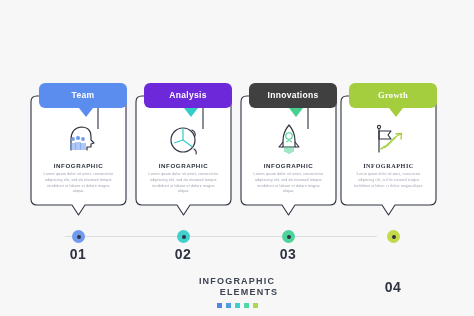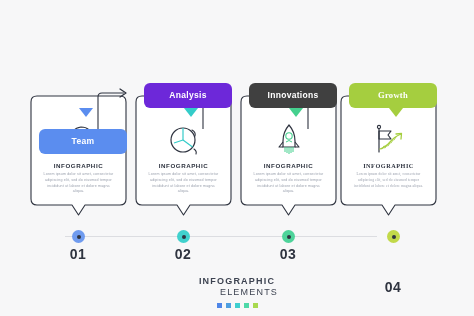--- a/index.html
+++ b/index.html
@@ -163,21 +163,21 @@
   }
   .footer-line1 {
     font-size: 9px;
     font-weight: bold;
     letter-spacing: 1.2px;
     color: #3d4351;
     line-height: 1.25;
   }
   .footer-line2 {
     font-size: 9px;
-    font-weight: normal;
+    font-weight: bold;
     letter-spacing: 1.2px;
     color: #3d4351;
     line-height: 1.25;
     padding-left: 24px;
   }
   .swatches {
     margin-top: 4px;
     display: flex;
     justify-content: center;
     gap: 4px;
@@ -210,21 +210,21 @@
       <path d="M26 6 L32 10 L26 14" fill="none" stroke="#2f3440" stroke-width="1.3" stroke-linecap="round" stroke-linejoin="round"></path>
     </svg>
   </div>
 
   <div class="step" style="left:30px;">
     <div class="card-shape">
       <svg width="97" height="124" viewBox="0 0 97 124">
         <path d="M7 1 Q1 1 1 7 L1 104 Q1 110 7 110 L42 110 L48.5 120 L55 110 L90 110 Q96 110 96 104 L96 7 Q96 1 90 1 Z" fill="#ffffff" stroke="#2f3440" stroke-width="1.1" stroke-linejoin="round"></path>
       </svg>
     </div>
-    <div class="ribbon" style="background:#5b8def;margin-top:46px;">
+    <div class="ribbon" style="background:#5b8def;">
       <span class="ribbon-label">Team</span>
     </div>
     <div class="ribbon-tail" style="border-top:9px solid #5b8def;"></div>
     <div class="icon-wrap">
       <svg width="36" height="32" viewBox="0 0 36 32">
         <path d="M10 27 L10 17 Q10 5 20 4 Q30 4 30 14 L30 17 L33 20 L30 21 L30 24 L26 24 L26 27" fill="none" stroke="#2f3440" stroke-width="1.2" stroke-linecap="round" stroke-linejoin="round"></path>
         <circle cx="12" cy="16" r="1.9" fill="#6f9bef"></circle>
         <circle cx="17" cy="15" r="2.1" fill="#6f9bef"></circle>
         <circle cx="22" cy="16" r="1.9" fill="#6f9bef"></circle>
         <path d="M10 20 L10 27 M12 20 L12 27 M14 20 L14 27" stroke="#6f9bef" stroke-width="1.1"></path>

